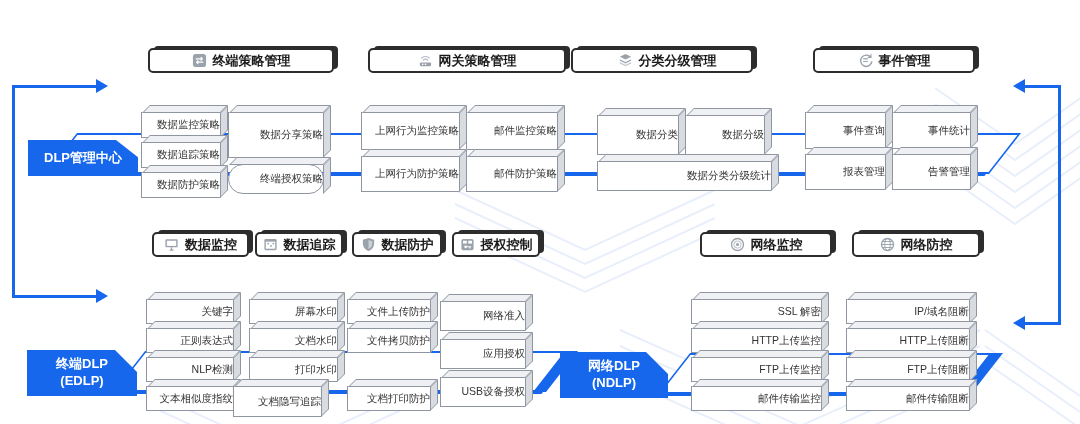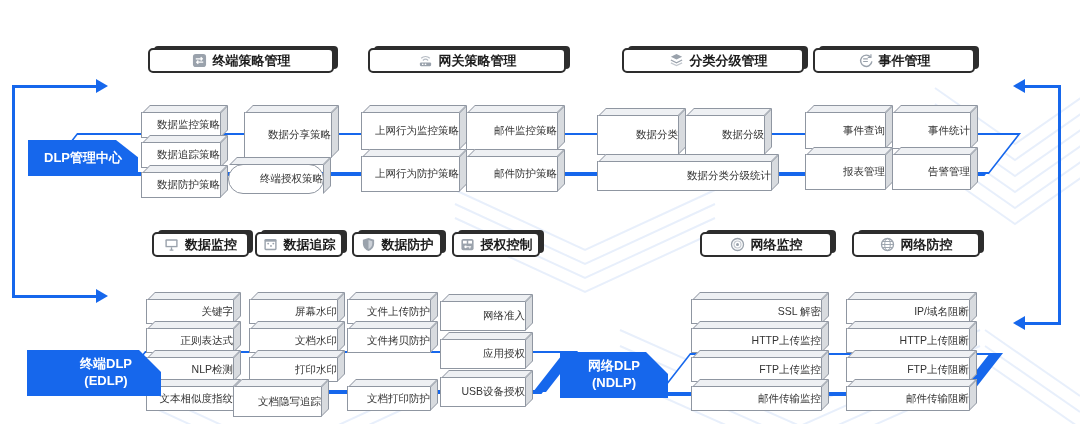--- a/index.html
+++ b/index.html
@@ -82,21 +82,21 @@
 
   <div class="line" style="left:1058px;top:85px;width:3px;height:240px;"></div>
   <div class="line" style="left:1025px;top:85px;width:36px;height:3px;"></div>
   <div class="arr-l" style="left:1013px;top:79px;"></div>
   <div class="line" style="left:1025px;top:322px;width:36px;height:3px;"></div>
   <div class="arr-l" style="left:1013px;top:316px;"></div>
 
   <div class="blabel" style="left:28px;top:140px;width:110px;height:36px;">
     <span>DLP管理中心</span>
   </div>
-  <div class="blabel" style="left:27px;top:350px;width:110px;height:46px;padding-left:24px;">
+  <div class="blabel" style="left:27px;top:350px;width:110px;height:46px;">
     <span>终端DLP</span>
     <span>(EDLP)</span>
   </div>
   <div class="blabel" style="left:560px;top:352px;width:108px;height:46px;">
     <span>网络DLP</span>
     <span>(NDLP)</span>
   </div>
 
   <div class="ghead" style="left:148px;top:48px;width:186px;">
     <span class="gicon">
@@ -109,21 +109,21 @@
   </div>
   <div class="box3d" style="left:141px;top:85px;width:80px;height:26px;">
       <span>数据监控策略</span>
     </div>
   <div class="box3d" style="left:141px;top:115px;width:80px;height:26px;">
       <span>数据追踪策略</span>
     </div>
   <div class="box3d" style="left:141px;top:145px;width:80px;height:26px;">
       <span>数据防护策略</span>
     </div>
-  <div class="box3d" style="left:244px;top:85px;width:88px;height:46px;padding-left:20px;">
+  <div class="box3d" style="left:228px;top:85px;width:96px;height:46px;padding-left:20px;">
       <span>数据分享策略</span>
     </div>
   <div class="box3d" style="left:228px;top:137px;width:96px;height:30px;border-radius:15px;">
       <span>终端授权策略</span>
     </div>
 
   <div class="ghead" style="left:368px;top:48px;width:198px;">
     <span class="gicon">
       <svg viewBox="0 0 16 16">
           <rect x="2" y="10" width="12" height="4" rx="1.2" fill="#9aa2ac"></rect>
@@ -140,21 +140,21 @@
   <div class="box3d" style="left:466px;top:85px;width:92px;height:38px;">
       <span>邮件监控策略</span>
     </div>
   <div class="box3d" style="left:361px;top:129px;width:99px;height:36px;">
       <span>上网行为防护策略</span>
     </div>
   <div class="box3d" style="left:466px;top:129px;width:92px;height:36px;">
       <span>邮件防护策略</span>
     </div>
 
-  <div class="ghead" style="left:622px;top:48px;width:182px;padding-left:10px;">
+  <div class="ghead" style="left:571px;top:48px;width:182px;padding-left:10px;">
     <span class="gicon">
       <svg viewBox="0 0 16 16">
           <path d="M8 1l6 3-6 3-6-3z" fill="#9aa2ac"></path>
           <path d="M2 7.5l6 3 6-3" stroke="#9aa2ac" stroke-width="1.3" fill="none"></path>
           <path d="M2 10.5l6 3 6-3" stroke="#c3c8cf" stroke-width="1.3" fill="none"></path>
         </svg>
     </span>
     <span>分类分级管理</span>
   </div>
   <div class="box3d" style="left:597px;top:88px;width:82px;height:40px;">

